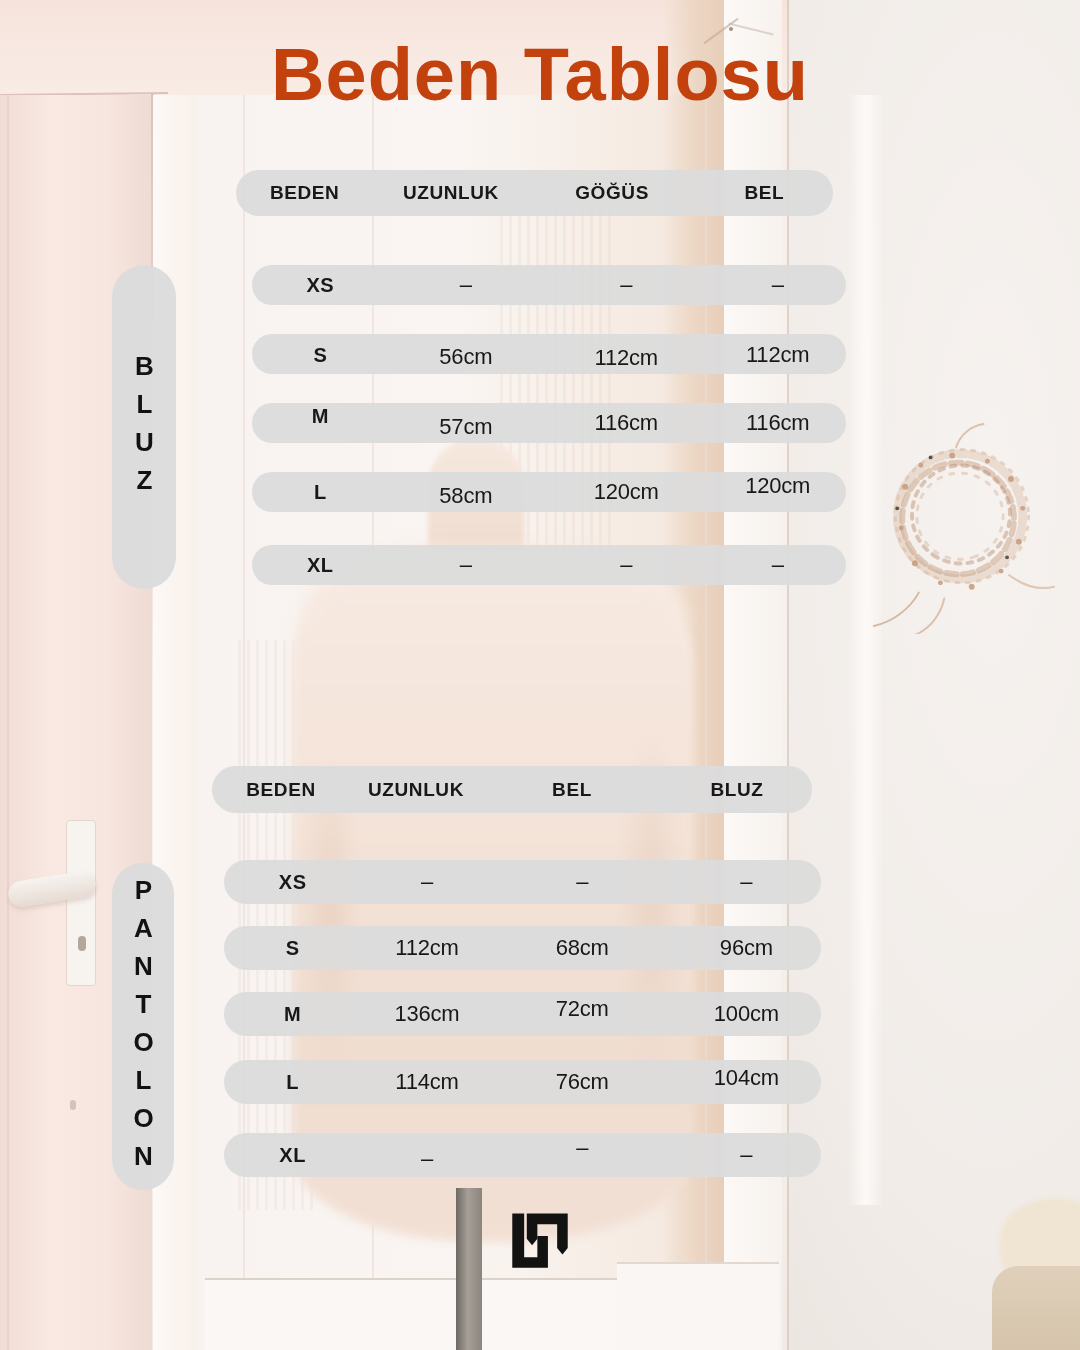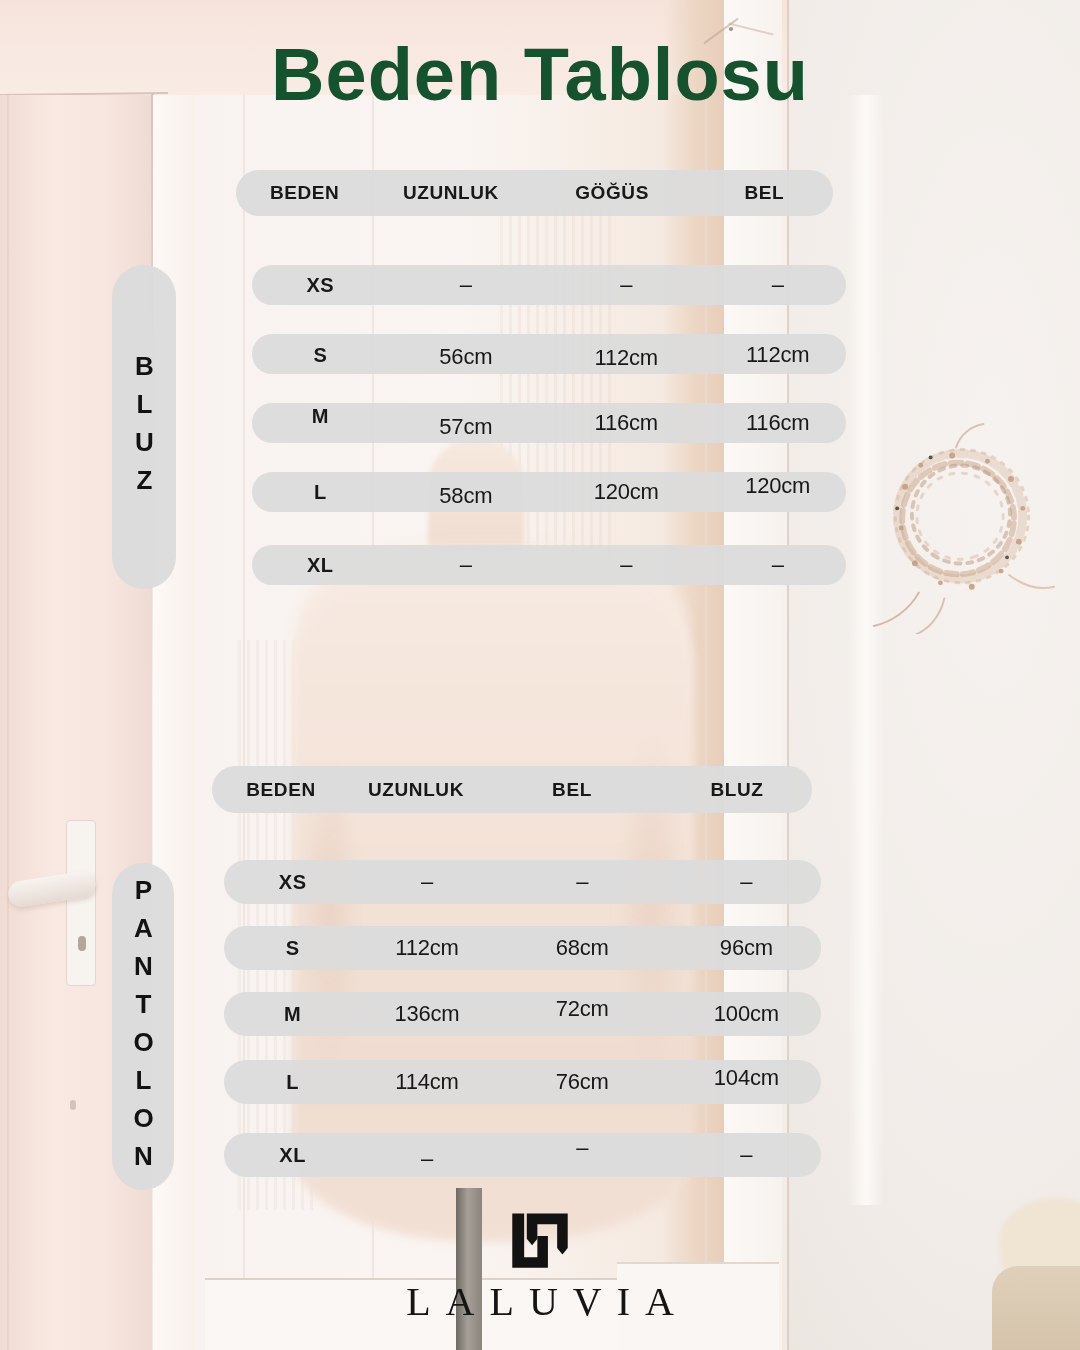--- a/index.html
+++ b/index.html
@@ -72,21 +72,21 @@
 
   
   .couch-cushion{left:1000px;top:1198px;width:120px;height:92px;border-radius:45% 55% 40% 40%;
     background:#f0e4d3;filter:blur(2px);}
   .couch-arm{left:992px;top:1266px;width:120px;height:110px;border-radius:26px 18px 0 0;
     background:linear-gradient(180deg,#e0d0bb,#d2c0a6);}
   .wreath{left:862px;top:418px;width:196px;height:216px;}
 
   
   .title{position:absolute;left:0;right:0;top:34px;margin:0;text-align:center;
-    font-weight:800;font-size:74px;line-height:1.12;color:#14532d;letter-spacing:1px;}
+    font-weight:800;font-size:74px;line-height:1.12;color:#c2410c;letter-spacing:1px;}
 
   .pill{position:absolute;background:rgba(220,220,220,.96);display:grid;align-items:center;}
   .t1 .pill{grid-template-columns:23% 26% 28% 23%;}
   .t2 .pill{grid-template-columns:23% 22% 30% 25%;}
   .pill span{text-align:center;color:#181818;}
   .hc{font-size:19px;font-weight:700;letter-spacing:.6px;}
   .sz{font-size:20px;font-weight:700;letter-spacing:.5px;}
   .val{font-size:22px;font-weight:400;letter-spacing:-.2px;color:#131313;}
 
   .t1 .head{left:236px;top:170px;width:597px;height:46px;border-radius:23px;}
@@ -280,16 +280,15 @@
       <span class="val c3">–</span>
       <span class="val c4">–</span>
     </div>
   </section>
 
   <footer class="brand">
     <svg viewBox="0 0 100 84">
       <path fill="#121212" d="M8,2 H26 V68 H46 V36 H62 V84 H8 Z"></path>
       <path fill="#121212" d="M30,2 H92 V54 L84,64 L76,54 V18 H46 V40 L38,50 L30,40 Z"></path>
     </svg>
-    <div class="wordmark">LALUVIA</div>
   </footer>
 
 </div>
 
 </body></html>

